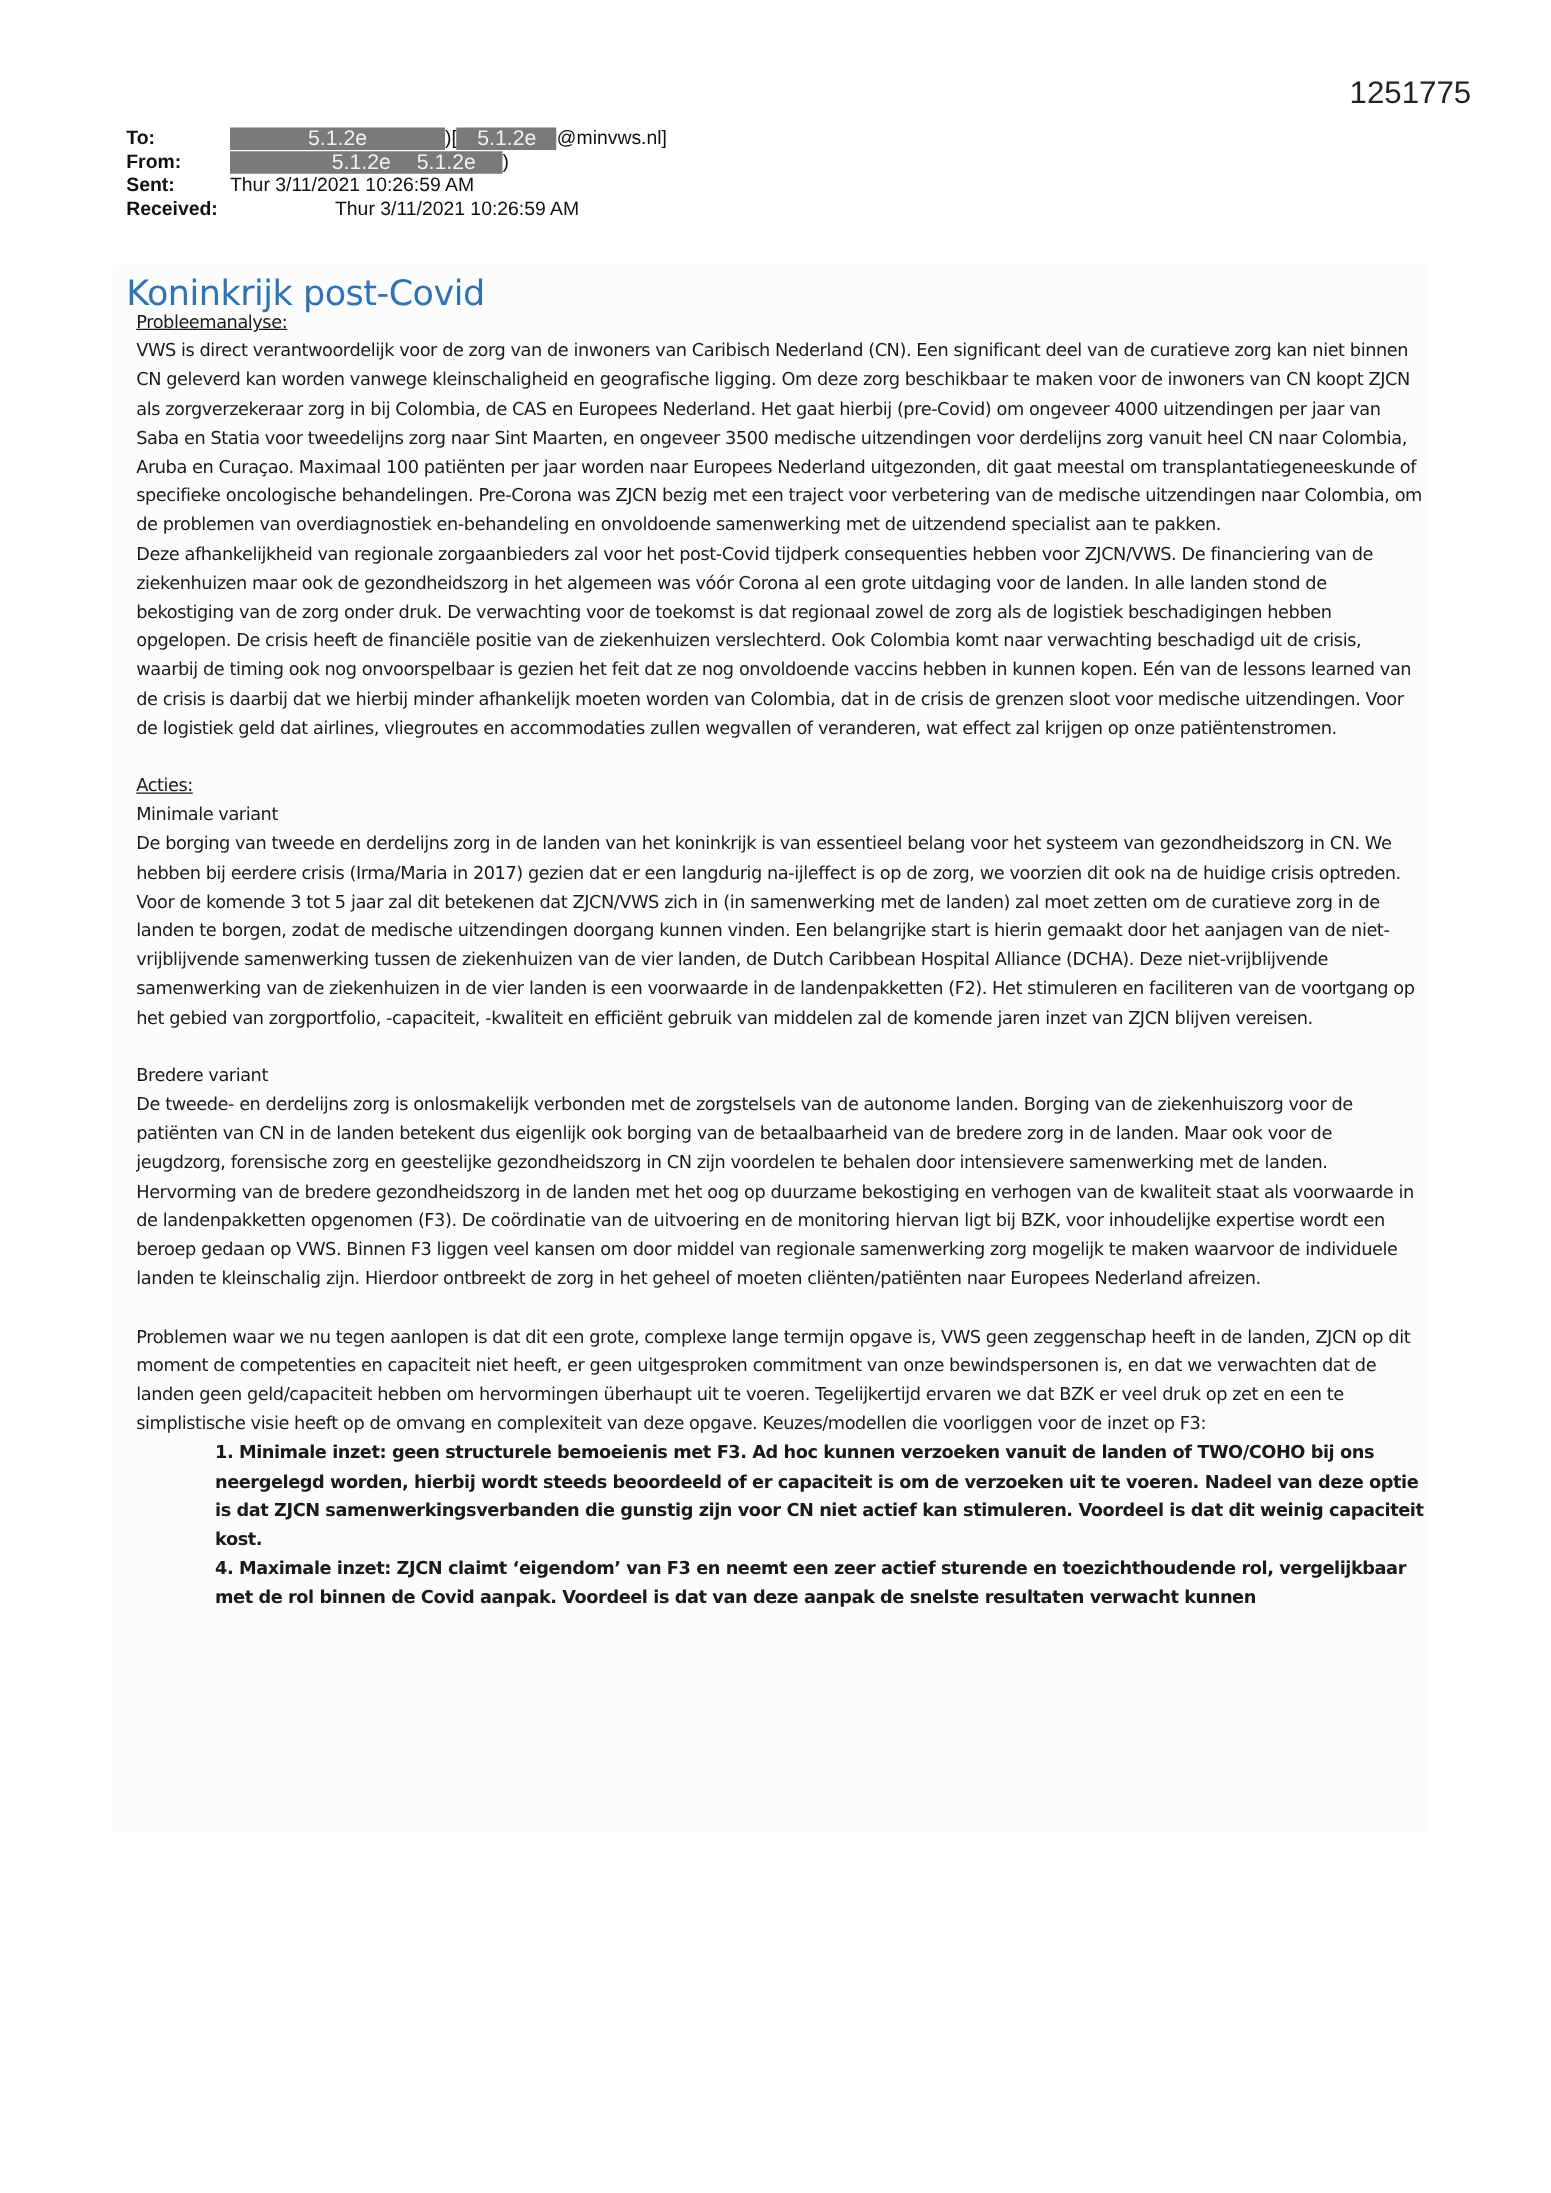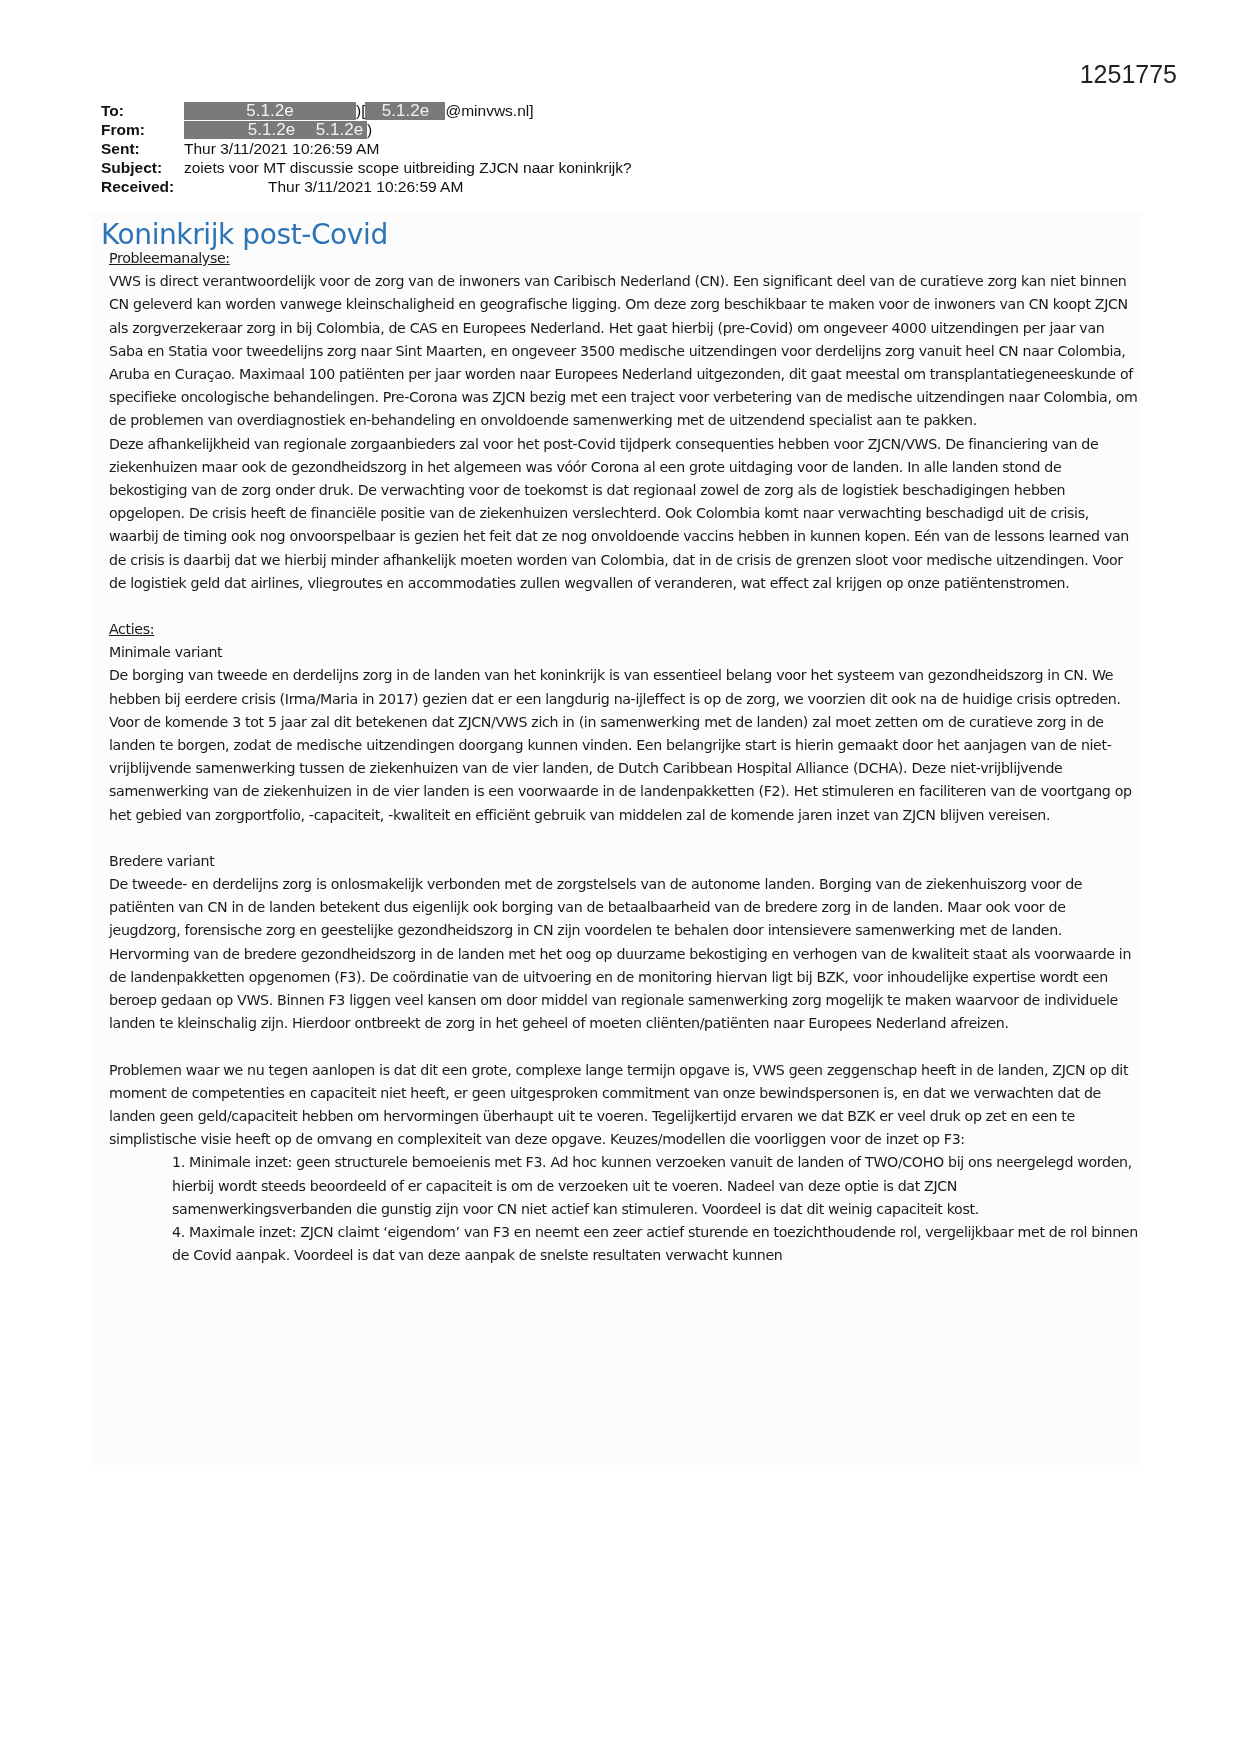--- a/index.html
+++ b/index.html
@@ -18,21 +18,21 @@
   }
   .hdr-row { display: flex; align-items: flex-start; height: 19px; white-space: nowrap; }
   .hdr-label { width: 83px; font-weight: bold; }
   .hdr-val { display: flex; align-items: center; }
   .redact {
     display: inline-block; background: #7a7a7a; color: #f2f2f2;
     font-size: 17px; height: 18px; line-height: 18px; text-align: center;
   }
   .r-to1 { width: 172px; margin-left: 0; }
   .r-to2 { width: 80px; }
-  .r-from { width: 183px; padding-left: 0; }
+  .r-from { width: 218px; padding-left: 0; }
   .r-from span { display: inline-block; }
   .received-val { padding-left: 84px; }
   .body-area {
     position: absolute; left: 90px; top: 212px; width: 1052px; height: 1253px;
     background: #fcfcfc;
   }
   .body-text {
     font-family: "DejaVu Sans", sans-serif; font-size: 14.2px;
     line-height: 23.2px; color: #1a1a1a; letter-spacing: -0.35px;
   }
@@ -41,21 +41,21 @@
     font-family: "DejaVu Sans", sans-serif; font-size: 28px; color: #2e74b5;
     letter-spacing: -0.4px;
   }
   .content {
     position: absolute; left: 109px; top: 247px; width: 1030px;
   }
   .sec-head { text-decoration: underline; }
   .sub-head { }
   p { margin: 0; }
   .gap { height: 23px; }
-  .indent { padding-left: 63px; }
+  .indent { padding-left: 63px; font-weight: bold; }
 </style>
 </head>
 <body>
 
 <div class="doc-id">1251775</div>
 
 <div class="hdr">
   <div class="hdr-row">
     <span class="hdr-label">To:</span>
     <span class="hdr-val">
@@ -73,24 +73,20 @@
         <span style="margin-left:16px">5.1.2e</span>
       </span>
       <span>)</span>
     </span>
   </div>
   <div class="hdr-row">
     <span class="hdr-label">Sent:</span>
     <span class="hdr-val">Thur 3/11/2021 10:26:59 AM</span>
   </div>
   <div class="hdr-row">
-    <span class="hdr-label">Subject:</span>
-    <span class="hdr-val">zoiets voor MT discussie scope uitbreiding ZJCN naar koninkrijk?</span>
-  </div>
-  <div class="hdr-row">
     <span class="hdr-label">Received:</span>
     <span class="hdr-val received-val">Thur 3/11/2021 10:26:59 AM</span>
   </div>
 </div>
 
 <div class="body-area"></div>
 
 <div class="doc-title">Koninkrijk post-Covid</div>
 
 <div class="content body-text">

